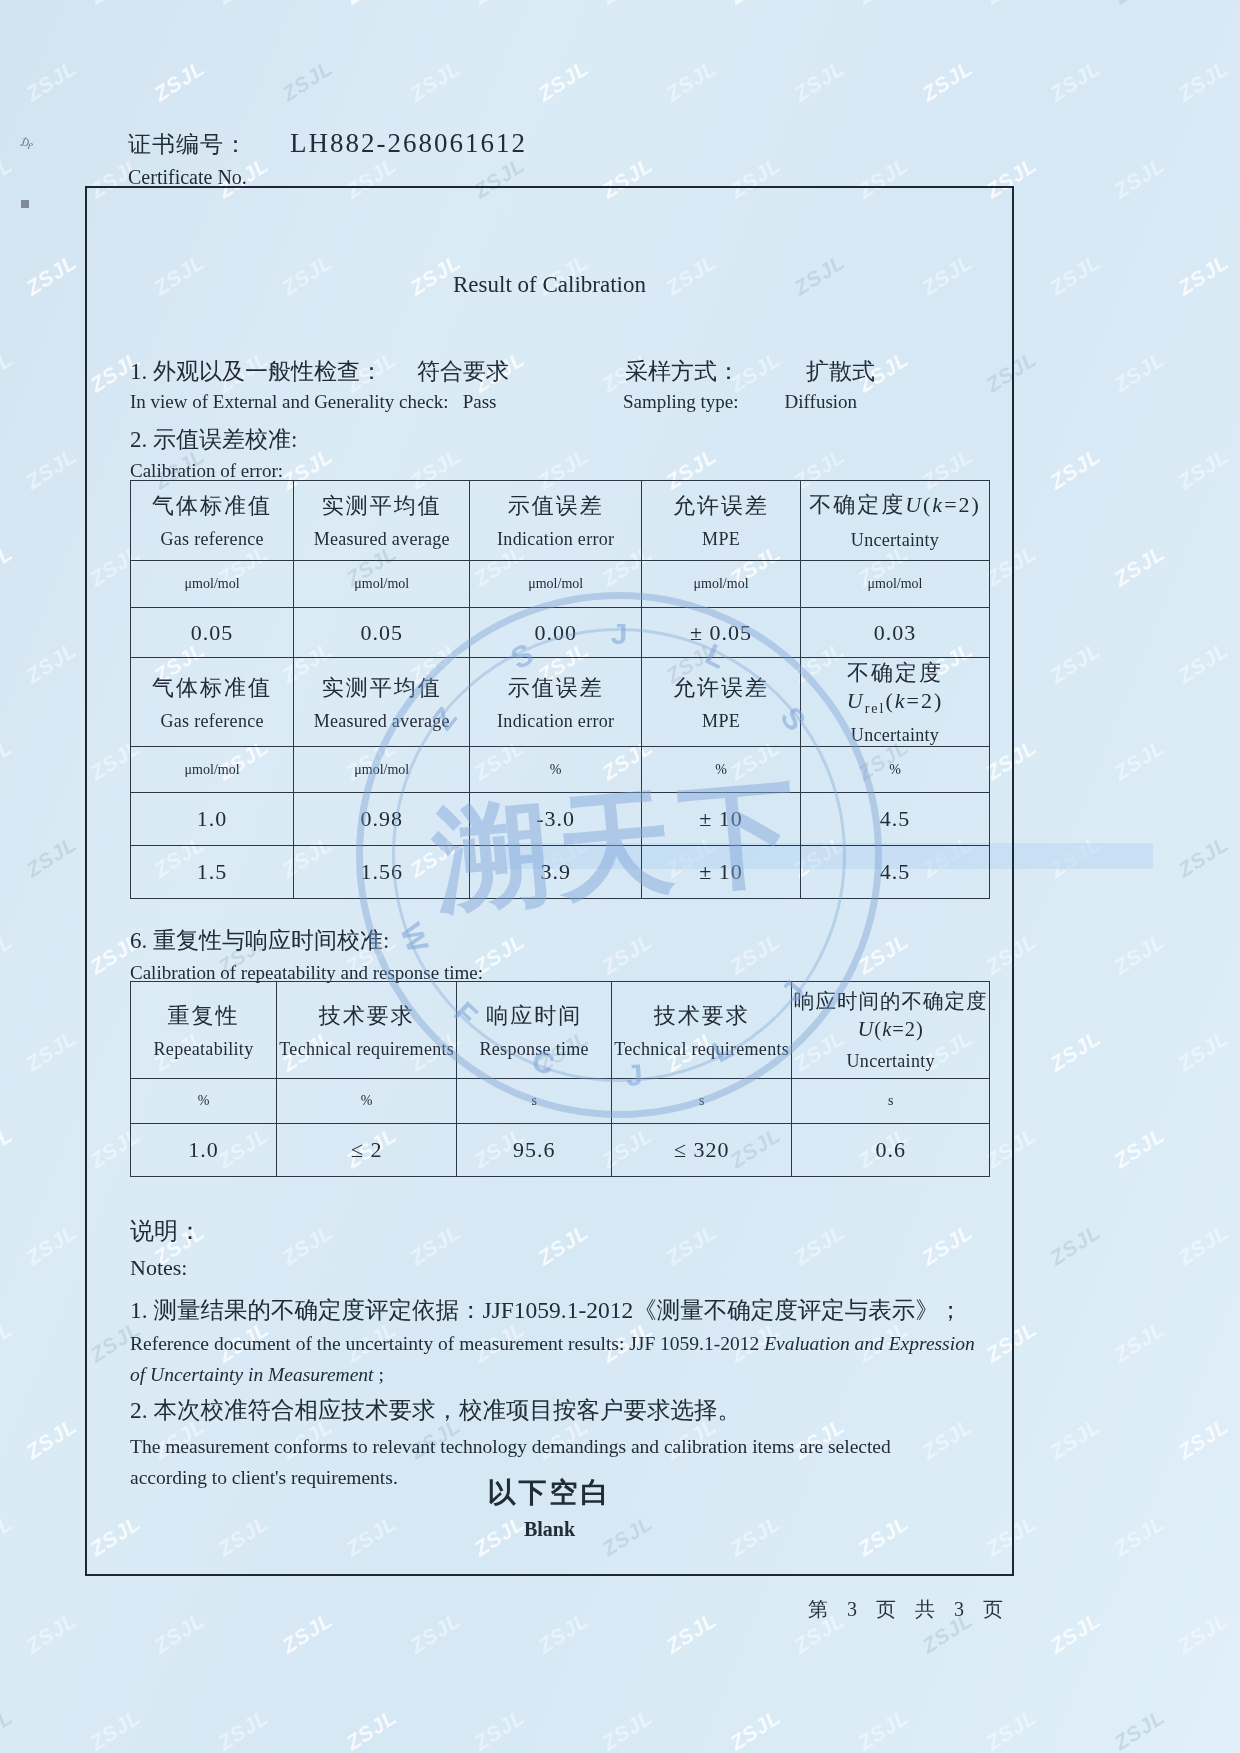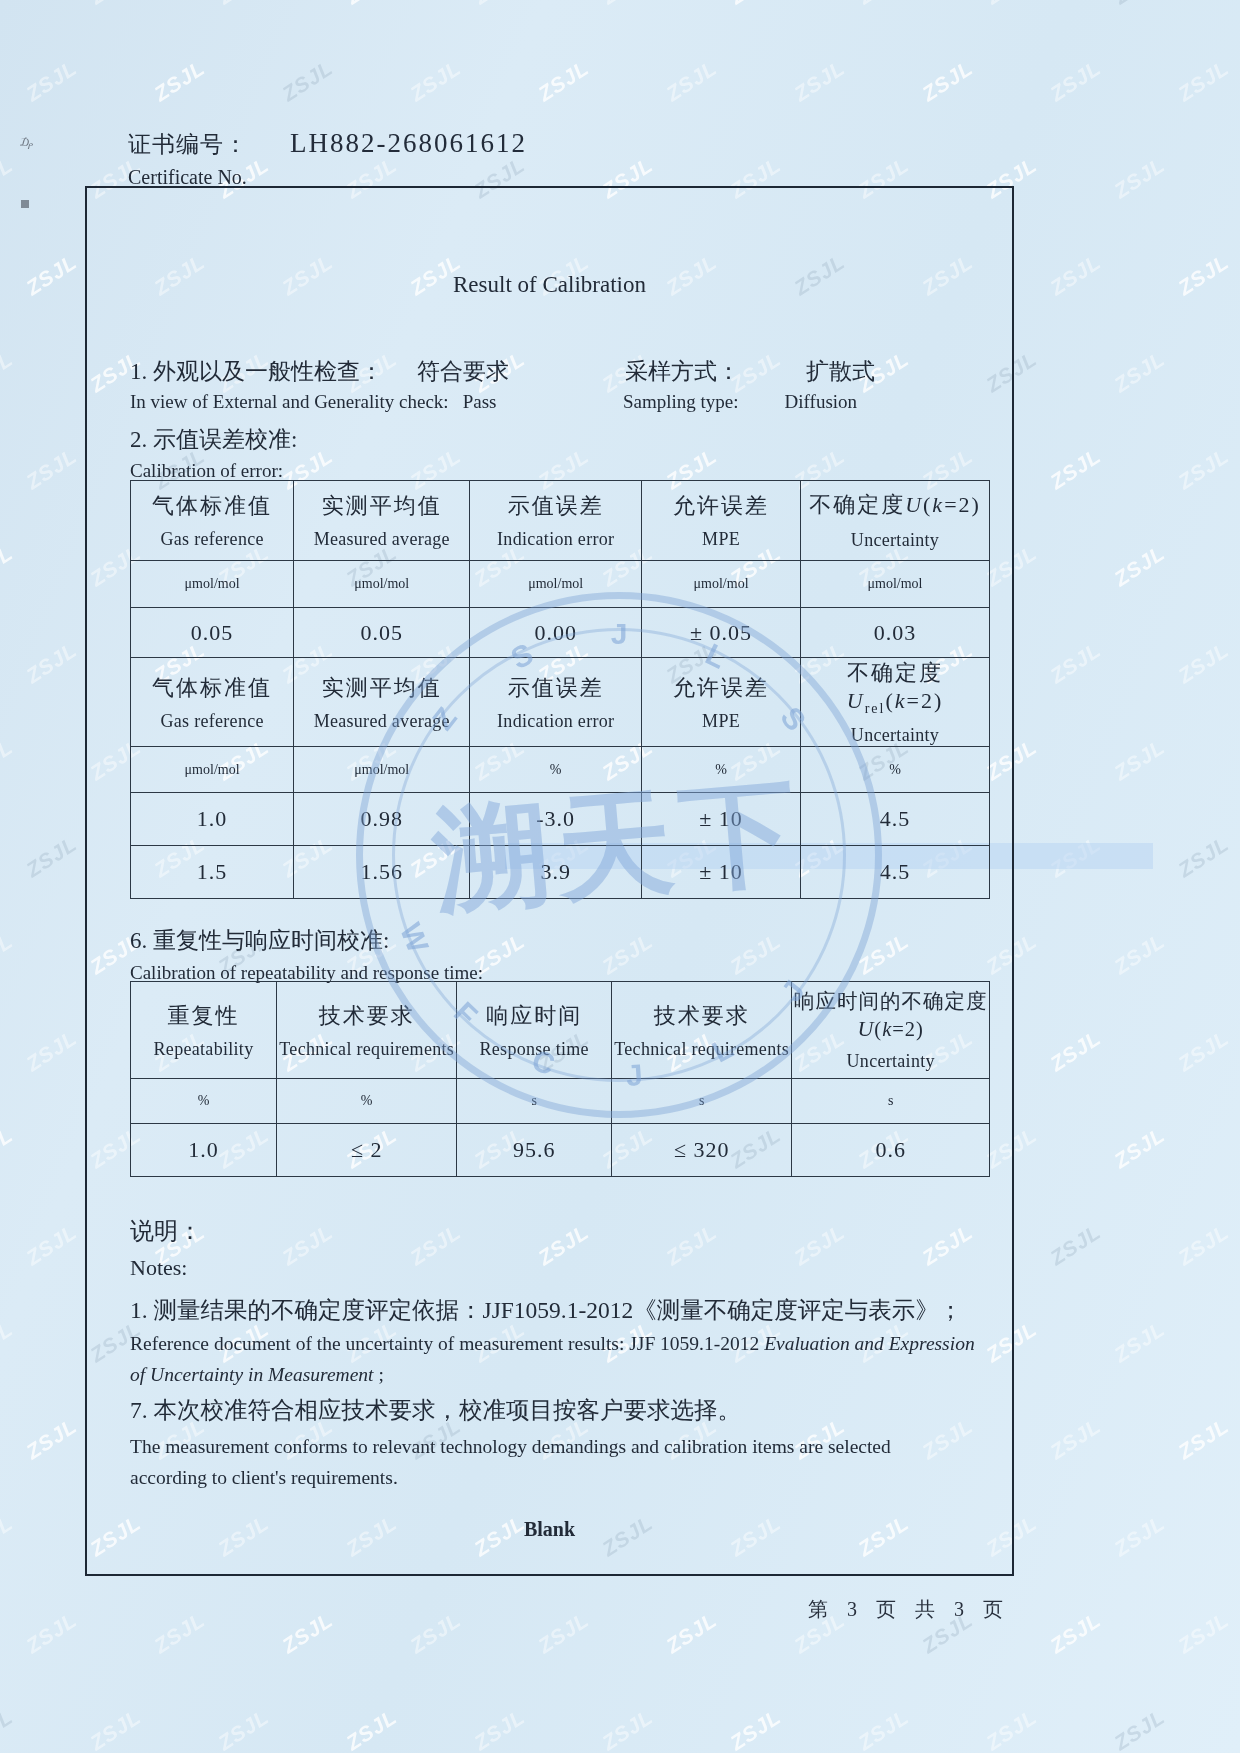--- a/index.html
+++ b/index.html
@@ -475,23 +475,24 @@
       </table>
 
     <div class="notes-zh">说明：</div>
     <div class="notes-en">Notes:</div>
 
     <div class="note1-zh">1. 测量结果的不确定度评定依据：JJF1059.1-2012《测量不确定度评定与表示》；</div>
     <div class="note1-en">
       <span>Reference document of the uncertainty of measurement results: JJF 1059.1-2012 </span><span class="it">Evaluation and Expression of Uncertainty in Measurement</span><span> ;</span>
     </div>
 
-    <div class="note2-zh">7. 本次校准符合相应技术要求，校准项目按客户要求选择。</div>
+    <div class="note2-zh">2. 本次校准符合相应技术要求，校准项目按客户要求选择。</div>
     <div class="note2-en">The measurement conforms to relevant technology demandings and calibration items are selected according to client's requirements.</div>
 
+    <div class="blank-zh">以下空白</div>
     <div class="blank-en">Blank</div>
   </div>
 
   <div class="page-footer">第 3 页 共 3 页</div>
 </div>
 
 <div id="stamp">
   <div class="ring-outer"></div>
   <div class="ring-inner"></div>
   <div class="stamp-center">溯天下</div>

